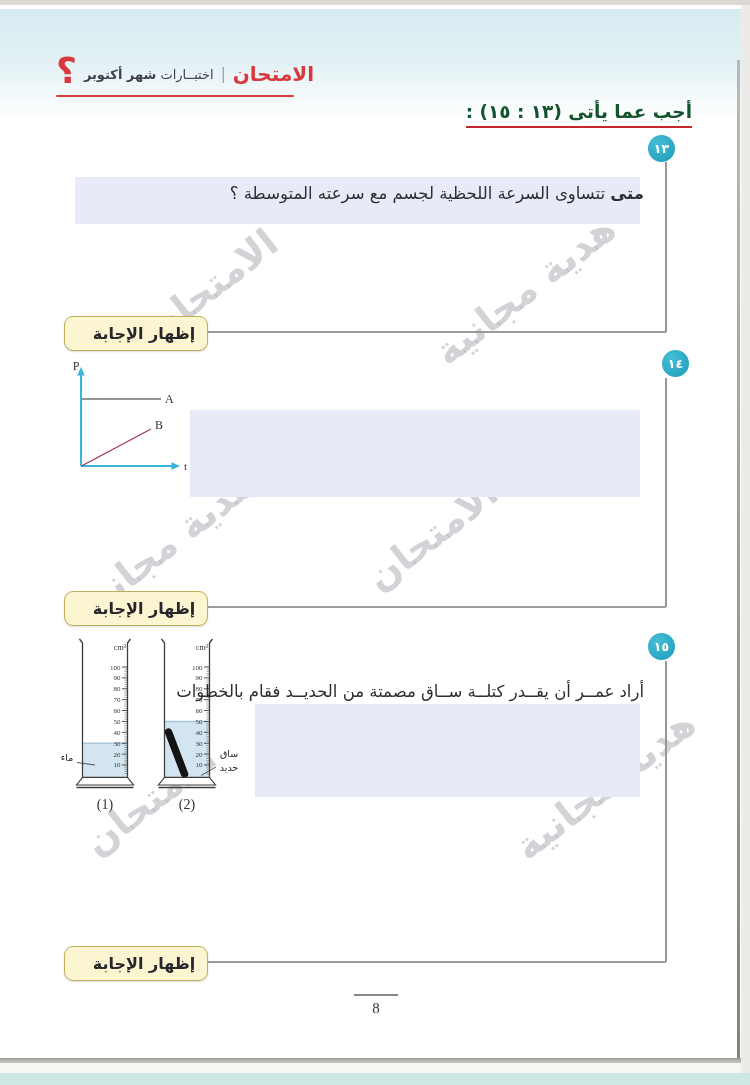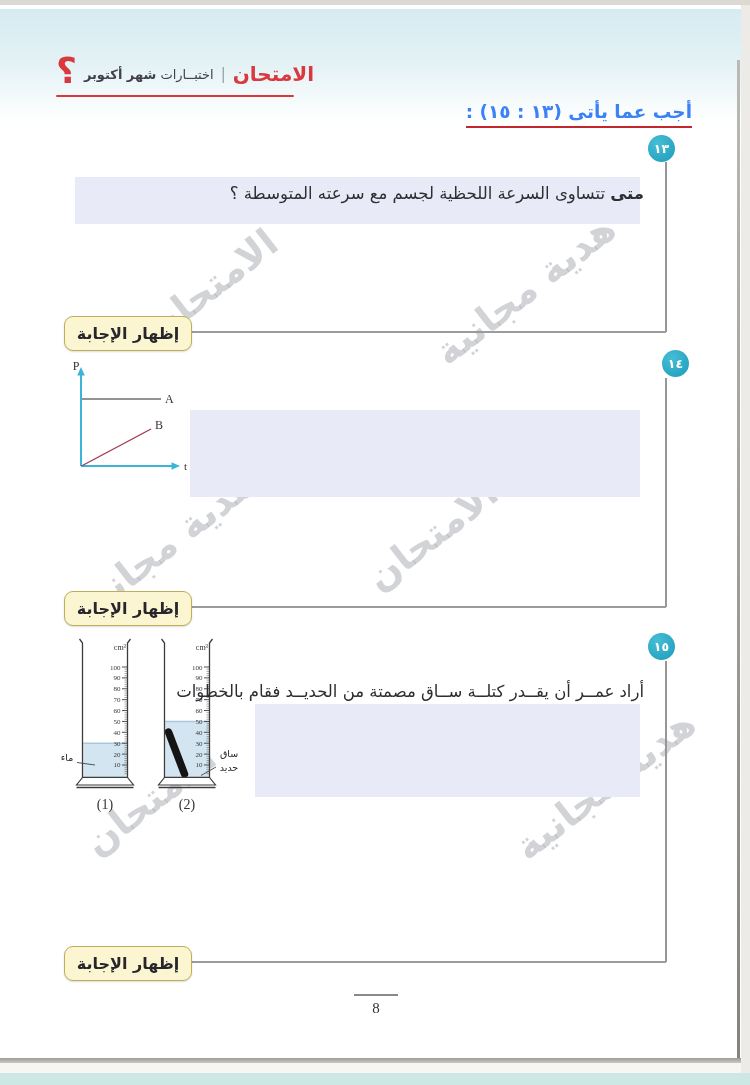--- a/index.html
+++ b/index.html
@@ -19,38 +19,38 @@
   .band-teal{left:0;top:1073px;width:750px;height:12px;background:#cde7e5;}
   
   .hdr{left:56px;top:52px;height:44px;display:flex;direction:rtl;align-items:center;gap:7px;z-index:4;}
   .hdr-brand{color:#d8383e;font-weight:700;font-size:20px;}
   .hdr-sep{color:#9aa0ab;font-size:15px;}
   .hdr-sub{font-size:13px;color:#41414d;white-space:nowrap;}
   .hdr-sub .bold{font-weight:700;}
   .hdr-q{color:#d8383e;font-weight:700;font-size:36px;line-height:1;margin-top:-6px;}
   .hdr-underline{left:56px;top:95px;width:238px;height:2px;background:#d8383e;border-radius:2px;}
   
-  .section-title{right:58px;top:101px;direction:rtl;color:#3b82f6;font-size:18.5px;font-weight:700;
+  .section-title{right:58px;top:101px;direction:rtl;color:#14532d;font-size:18.5px;font-weight:700;
      border-bottom:2px solid #c4262e;padding-bottom:4px;z-index:4;}
   
   .badge{width:27px;height:27px;border-radius:50%;color:#fff;font-size:12.5px;font-weight:700;
      display:flex;align-items:center;justify-content:center;z-index:4;
      background:radial-gradient(circle at 35% 30%,#46bdd5,#1d9cba);}
   
   .qtext{direction:rtl;color:#2d2d32;font-size:16.5px;line-height:28.5px;z-index:4;text-align:right;margin-top:44px;}
   .qtext .b{font-weight:700;}
   .ltr{direction:ltr;unicode-bidi:isolate;}
   sup{font-size:11px;}
   
   .ans-box{background:#e9eaf7;z-index:2;}
   .vline{width:2px;background:#979797;z-index:1;}
   .hline{height:2px;background:#9b9b9b;z-index:1;}
   .show-btn{width:126px;height:33px;background:#fbf5d2;border:1.6px solid #bfae55;border-radius:9px;
      display:flex;align-items:center;justify-content:center;font-weight:700;font-size:16px;color:#26262b;
-     direction:rtl;box-shadow:0 1px 2px rgba(0,0,0,.14);z-index:4;cursor:pointer;}
+     direction:rtl;box-shadow:0 1px 2px rgba(0,0,0,.14);z-index:4;cursor:pointer;padding-left:16px;}
   
   .watermark{transform:translate(-50%,-50%) rotate(-38deg);color:rgba(134,140,148,.38);
      font-size:38px;font-weight:700;white-space:nowrap;z-index:1;direction:rtl;}
   
   svg{z-index:3;position:absolute;overflow:visible;}
   .tick-label{font-family:"Liberation Serif",serif;font-size:7px;fill:#3a3a3a;}
   .fig-serif{font-family:"Liberation Serif",serif;fill:#333;}
   .fig-ar{font-family:"DejaVu Sans",sans-serif;font-size:9.5px;fill:#222;}
   
   .footer-line{left:354px;top:994px;width:44px;height:2px;background:#8a8a8a;}

